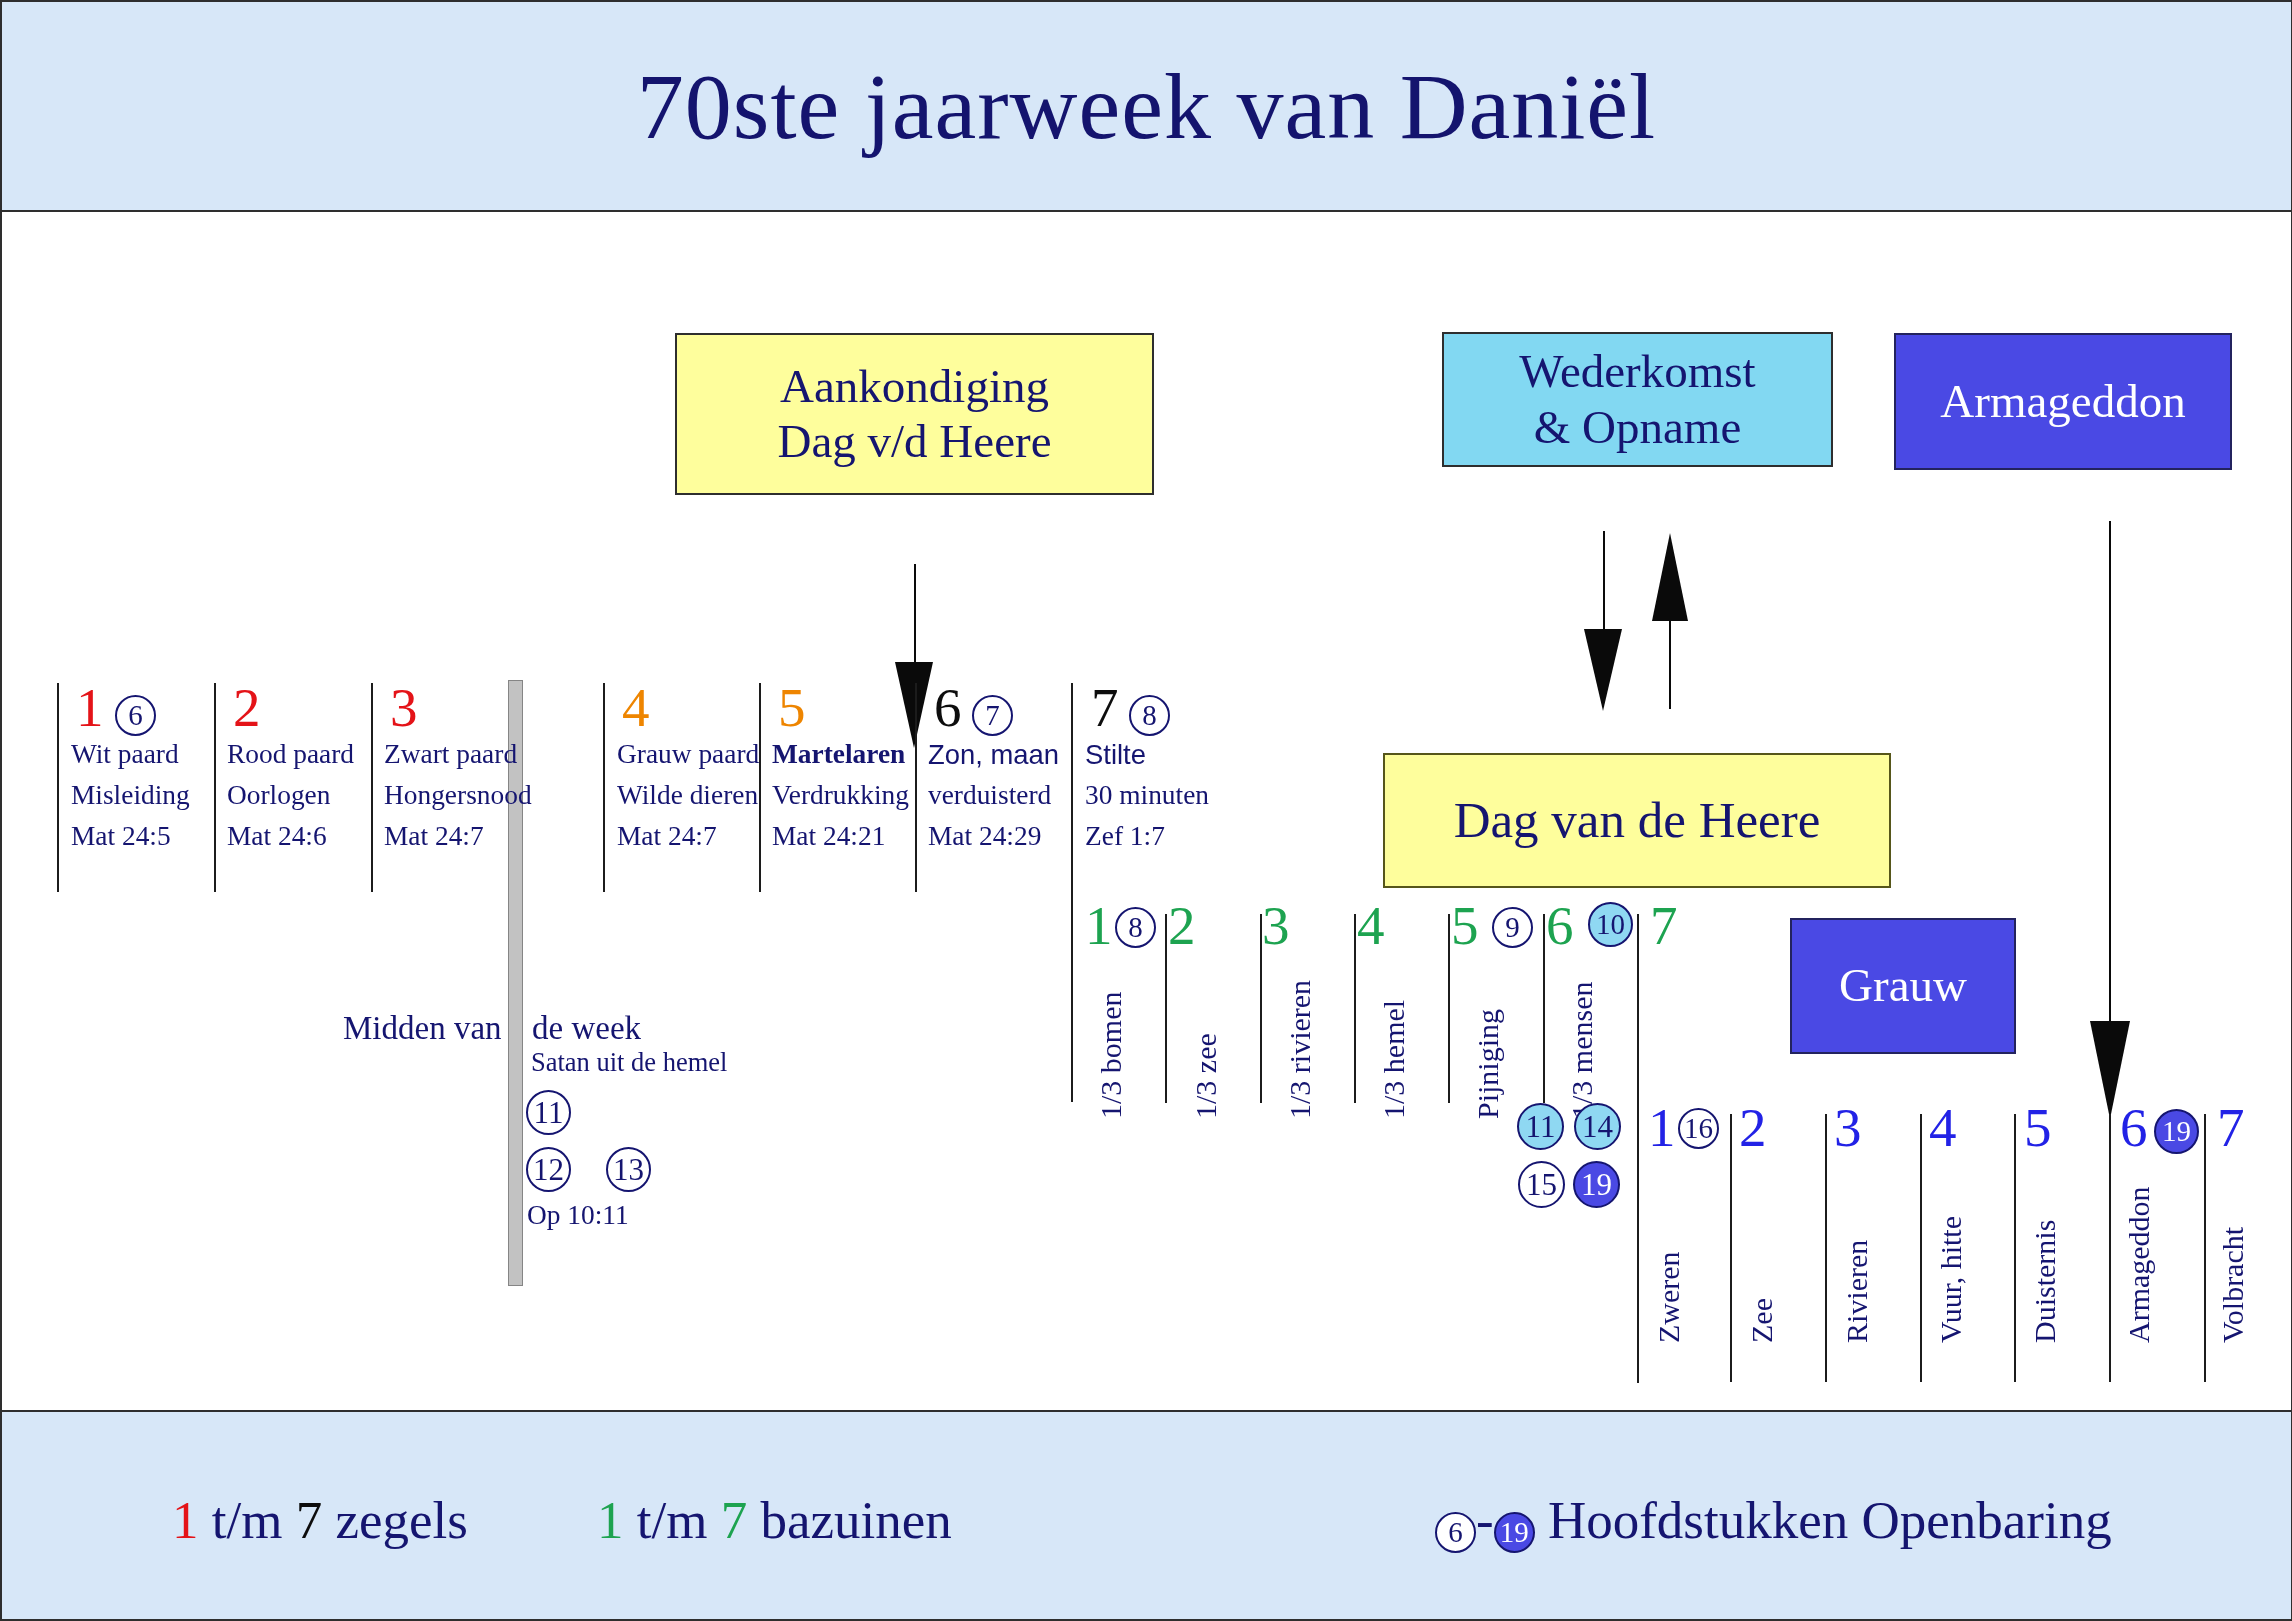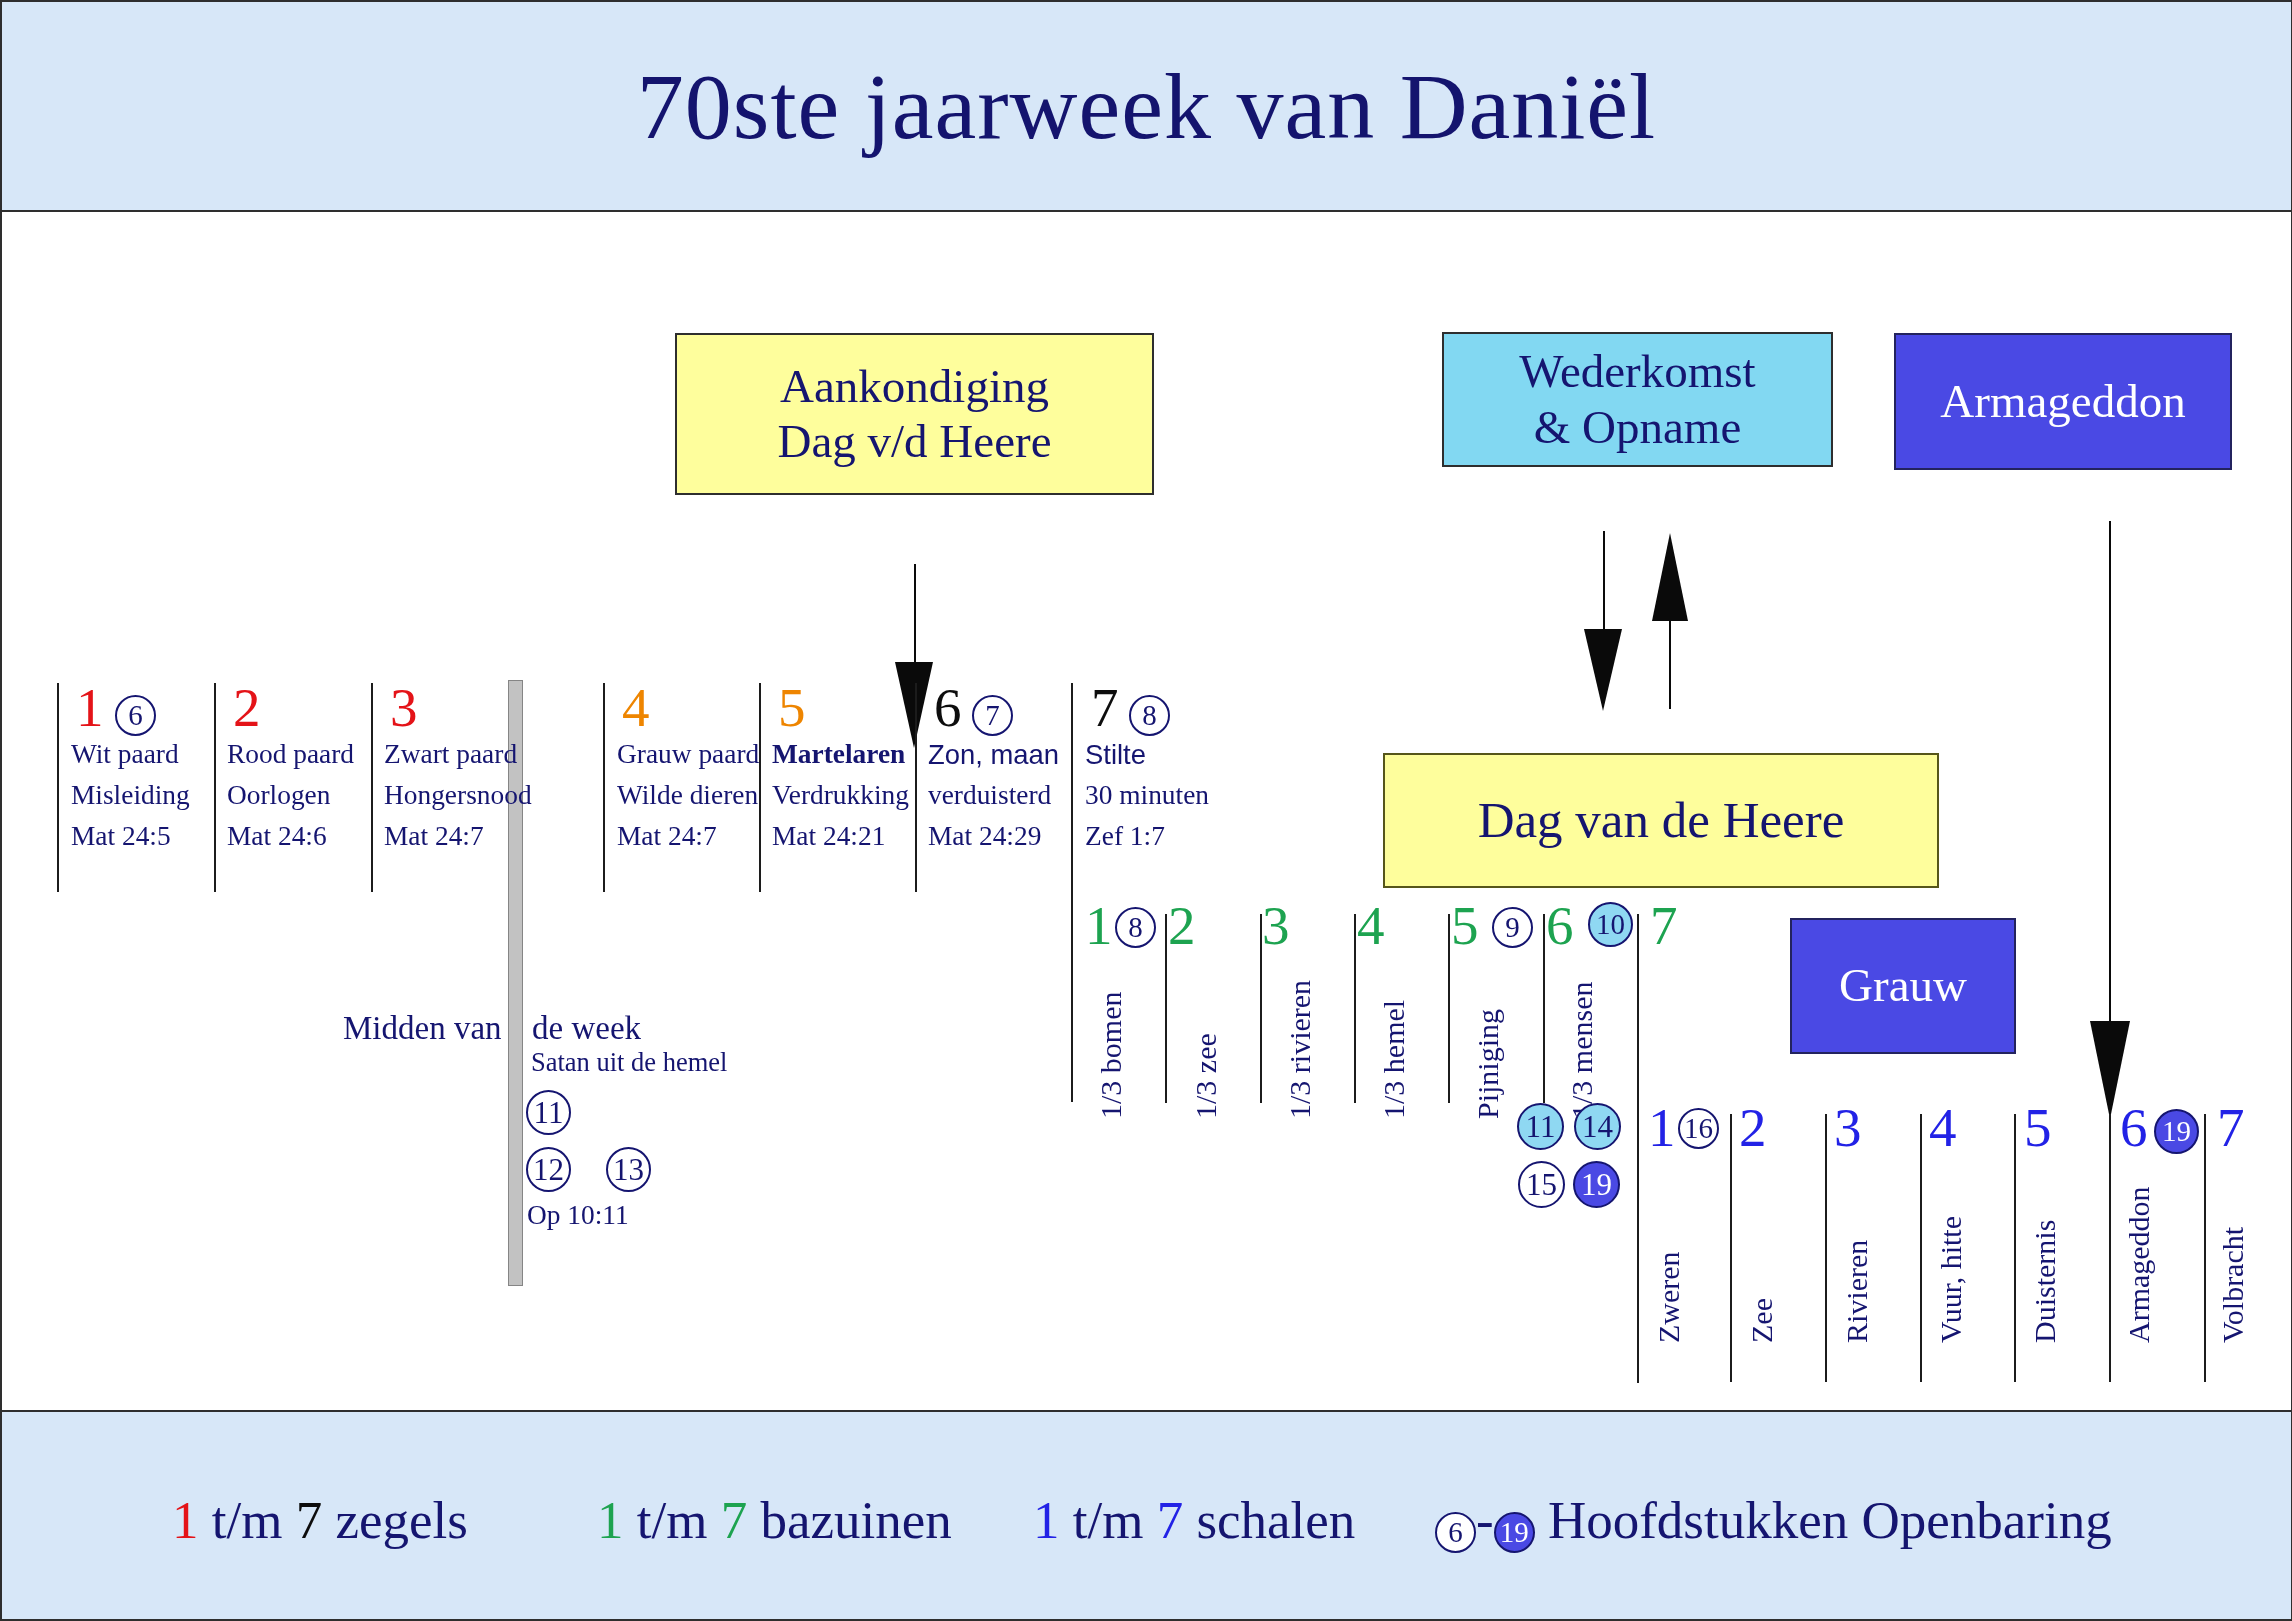--- a/index.html
+++ b/index.html
@@ -69,21 +69,21 @@
 
   <div class="xbox cyan f48" style="left:1440px;top:330px;width:391px;height:135px;">
     <span>Wederkomst</span>
     <span>&amp; Opname</span>
   </div>
 
   <div class="xbox bluebox f48" style="left:1892px;top:331px;width:338px;height:137px;">
     <span>Armageddon</span>
   </div>
 
-  <div class="xbox f52" style="left:1381px;top:751px;width:556px;height:135px;background:#fefe9c;border:2px solid #56561a;font-family:Liberation Serif, serif;">
+  <div class="xbox f52" style="left:1381px;top:751px;width:508px;height:135px;background:#fefe9c;border:2px solid #56561a;font-family:Liberation Serif, serif;">
     <span>Dag van de Heere</span>
   </div>
 
   <div class="xbox bluebox f48" style="left:1788px;top:916px;width:226px;height:136px;">
     <span>Grauw</span>
   </div>
 
   <div>
     <div class="stem" style="left:912px;top:562px;height:100px;"></div>
     <div class="head-down" style="left:893px;top:660px;"></div>
@@ -198,21 +198,20 @@
       <div class="bignum blue" style="left: 2215px; top: 1096px;">7</div>
       <div class="vlabel" style="left: 2213px; top: 1341px;">Volbracht</div>
       <div class="chip " style="left: 524px; top: 1088px; width: 45px; height: 45px; font-size: 31px;">11</div>
       <div class="chip " style="left: 524px; top: 1145px; width: 45px; height: 45px; font-size: 31px;">12</div>
       <div class="chip " style="left: 572px; top: 1145px; width: 45px; height: 45px; font-size: 31px; margin-left: 32px;">13</div>
     </div>
 
   <footer class="band legend-band">
     <div class="leg" id="leg-zegels" style="left:170px;"><span class="red">1</span><span class="navy"> t/m </span><span class="black">7</span><span class="navy"> zegels</span></div>
     <div class="leg" id="leg-bazuinen" style="left:595px;"><span class="green">1</span><span class="navy"> t/m </span><span class="green">7</span><span class="navy"> bazuinen</span></div>
-    <div class="leg" id="leg-schalen" style="left:1031px;"><span class="blue">1</span><span class="navy"> t/m </span><span class="blue">7</span><span class="navy"> schalen</span></div>
     <div class="leg" style="left:1433px;">
       <span class="ichip">6</span><span>-</span><span class="ichip dark">19</span>
       <span>Hoofdstukken Openbaring</span>
     </div>
   </footer>
 
 </div>
 
 
 </body></html>

